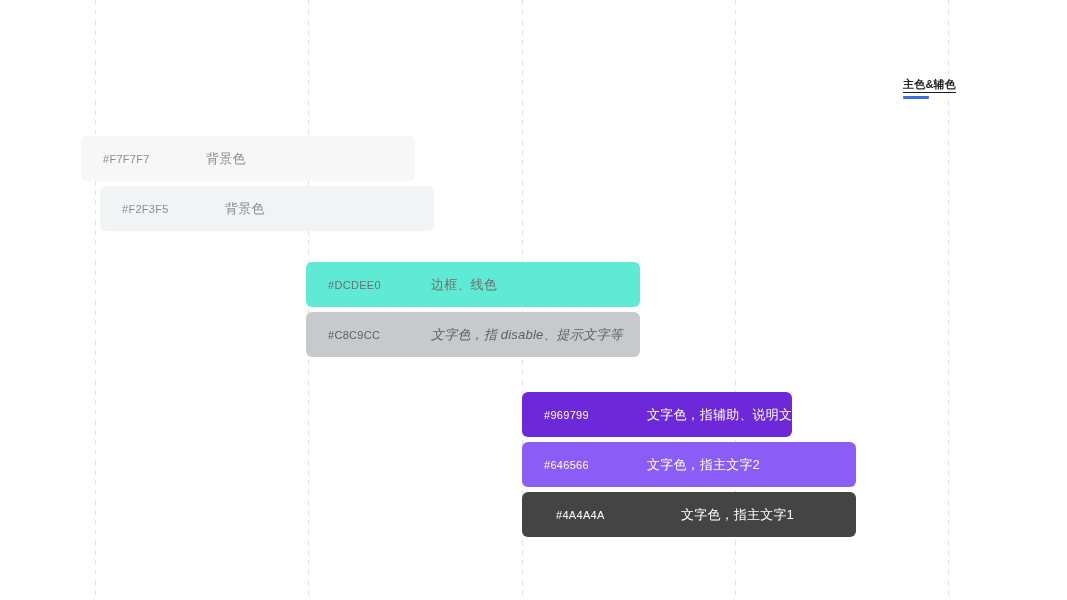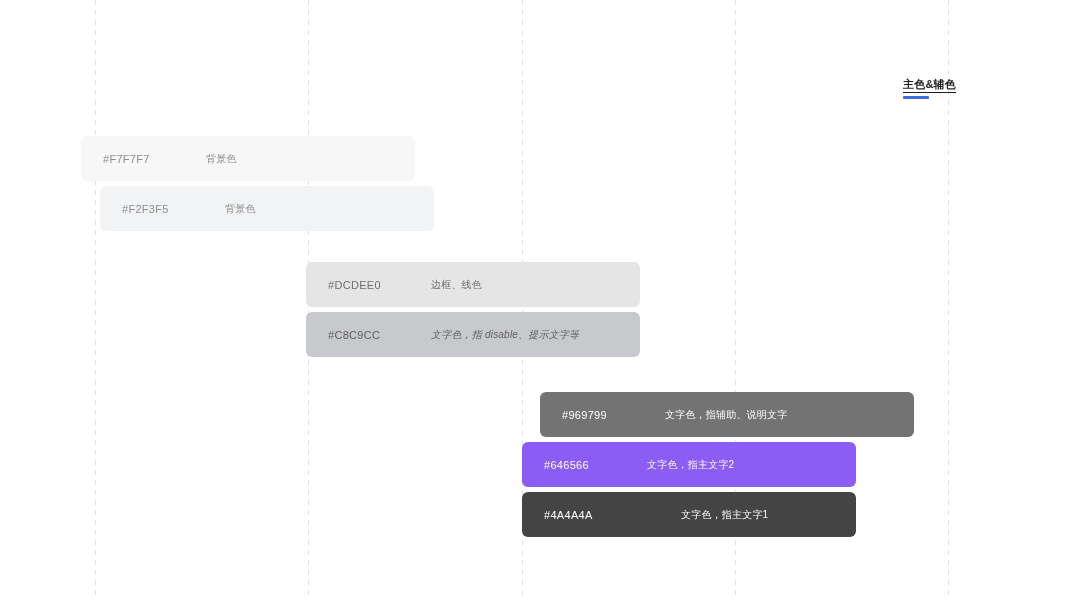--- a/index.html
+++ b/index.html
@@ -73,21 +73,21 @@
     border-radius: 6px;
     display: flex;
     align-items: center;
   }
   .swatch .hex {
     font-size: 11px;
     letter-spacing: 0.3px;
     white-space: nowrap;
   }
   .swatch .desc {
-    font-size: 10px;
+    font-size: 13px;
     letter-spacing: 0.2px;
     white-space: nowrap;
   }
   .hex-col  { position: absolute; left: 22px; }
   .desc-col { position: absolute; left: 125px; }
 </style>
 </head>
 <body>
 
 <div id="guides">
@@ -105,33 +105,33 @@
 
 <div id="swatches">
     <div class="swatch" style="left: 81px; top: 136px; width: 334px; background: rgb(247, 247, 247);">
       <span class="hex hex-col" style="color: rgb(140, 140, 140);">#F7F7F7</span>
       <span class="desc desc-col" style="color: rgb(140, 140, 140);">背景色</span>
     </div>
     <div class="swatch" style="left: 100px; top: 186px; width: 334px; background: rgb(242, 243, 245);">
       <span class="hex hex-col" style="color: rgb(140, 140, 140);">#F2F3F5</span>
       <span class="desc desc-col" style="color: rgb(140, 140, 140);">背景色</span>
     </div>
-    <div class="swatch" style="left: 306px; top: 262px; width: 334px; background: #e5e5e5;">
+    <div class="swatch" style="left: 306px; top: 262px; width: 334px; background: #5eead4;">
       <span class="hex hex-col" style="color: rgb(110, 110, 110);">#DCDEE0</span>
       <span class="desc desc-col" style="color: rgb(110, 110, 110);">边框、线色</span>
     </div>
     <div class="swatch" style="left: 306px; top: 312px; width: 334px; background: rgb(200, 201, 204);">
       <span class="hex hex-col" style="color: rgb(95, 95, 95);">#C8C9CC</span>
       <span class="desc desc-col" style="color: rgb(95, 95, 95); font-style: italic;">文字色，指 disable、提示文字等</span>
     </div>
-    <div class="swatch" style="left: 540px; top: 392px; width: 374px; background: #737373;">
+    <div class="swatch" style="left: 522px; top: 392px; width: 270px; background: #6d28d9;">
       <span class="hex hex-col" style="color: rgb(255, 255, 255);">#969799</span>
       <span class="desc desc-col" style="color: rgb(255, 255, 255);">文字色，指辅助、说明文字</span>
     </div>
     <div class="swatch" style="left: 522px; top: 442px; width: 334px; background: #8b5cf6;">
       <span class="hex hex-col" style="color: rgb(255, 255, 255);">#646566</span>
       <span class="desc desc-col" style="color: rgb(255, 255, 255);">文字色，指主文字2</span>
     </div>
     <div class="swatch" style="left: 522px; top: 492px; width: 334px; background: rgb(68, 68, 69);">
-      <span class="hex hex-col" style="color: rgb(255, 255, 255);">#4A4A4A</span>
+      <span class="hex hex-col" style="color: rgb(255, 255, 255); margin-left: 12px;">#4A4A4A</span>
       <span class="desc desc-col" style="color: rgb(255, 255, 255); margin-left: 34px;">文字色，指主文字1</span>
     </div>
   </div>
 
 </body></html>

